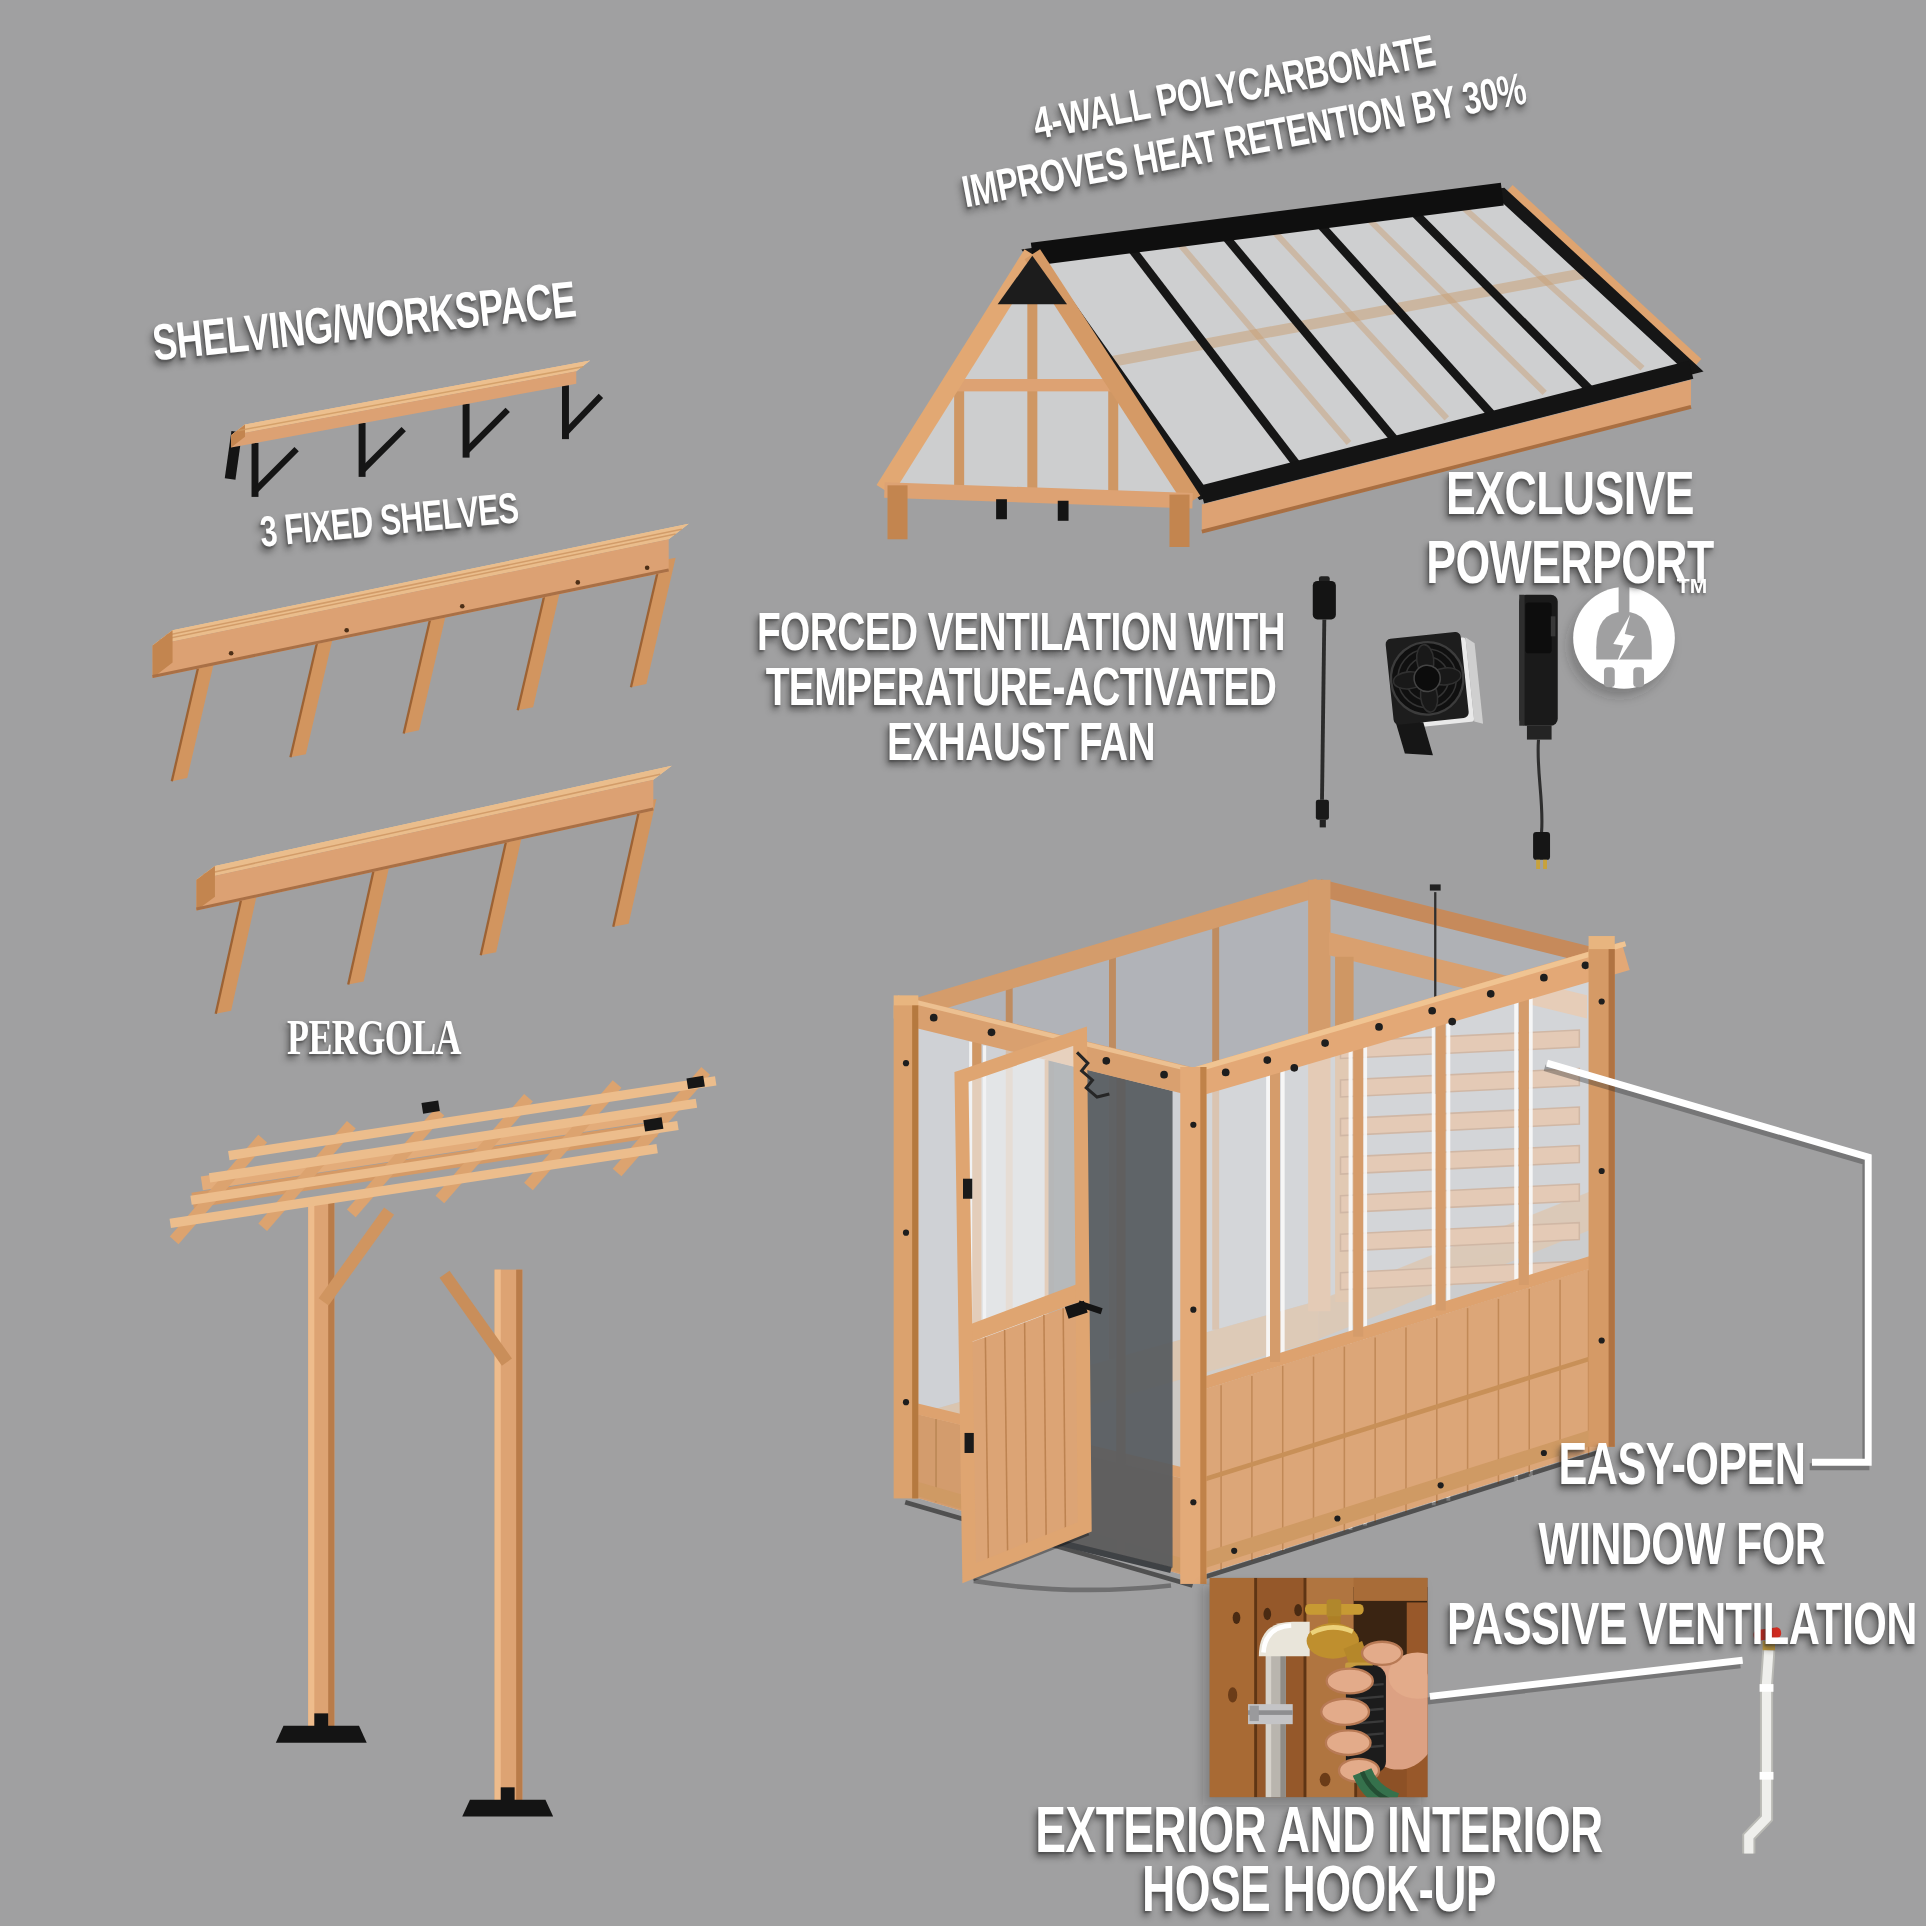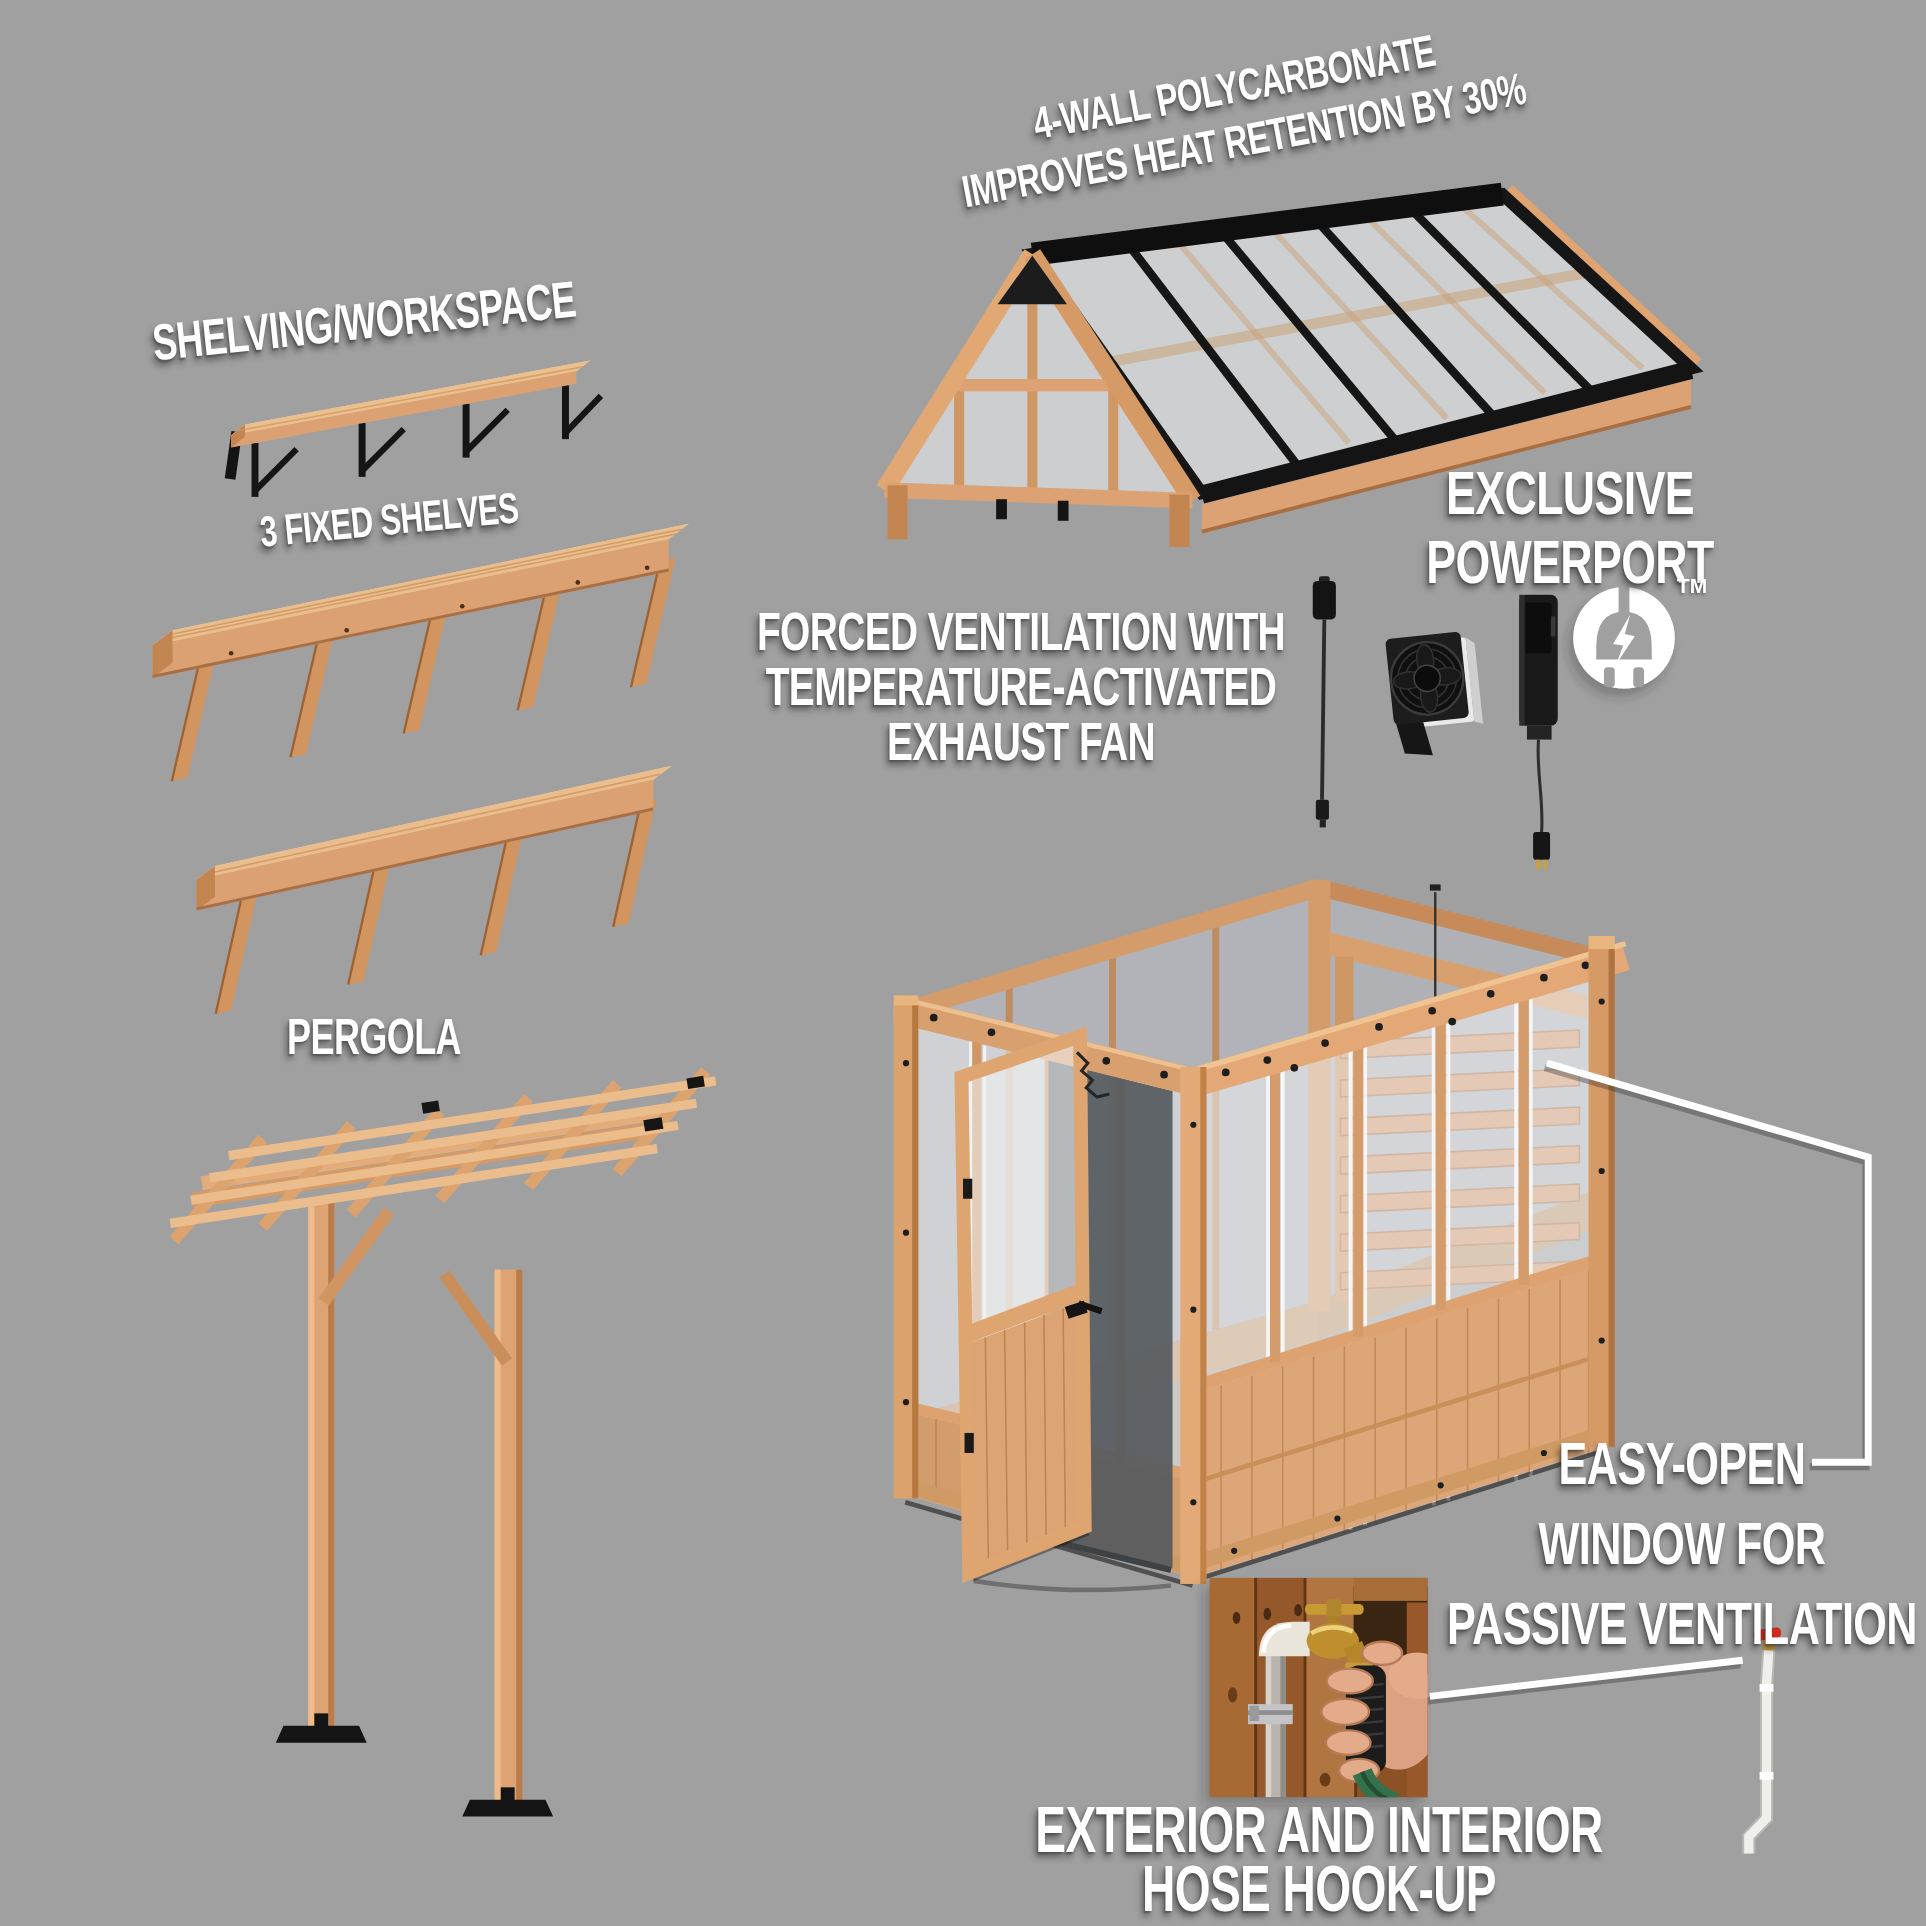--- a/index.html
+++ b/index.html
@@ -526,21 +526,21 @@
   <span class="ln">POWERPORT</span>
 </div>
 
 <div class="lbl" style="left:1021px;top:686px;font-size:54px;line-height:55px;">
   <span class="ln">FORCED VENTILATION WITH</span>
   <span class="ln">TEMPERATURE-ACTIVATED</span>
   <span class="ln">EXHAUST FAN</span>
 </div>
 <div class="tm" style="left:1692px;top:586px;font-size:21px;">TM</div>
 
-<div class="lbl" style="left:374px;top:1037px;font-size:50px;">
+<div class="lbl" style="left:374px;top:1037px;font-size:50px;font-family:Liberation Serif, serif;">
   <span class="ln">PERGOLA</span>
 </div>
 
 <div class="lbl" style="left:1682px;top:1544px;font-size:60px;line-height:80px;">
   <span class="ln">EASY-OPEN</span>
   <span class="ln">WINDOW FOR</span>
   <span class="ln">PASSIVE VENTILATION</span>
 </div>
 
 <div class="lbl" style="left:1319px;top:1860px;font-size:64px;line-height:59px;">

